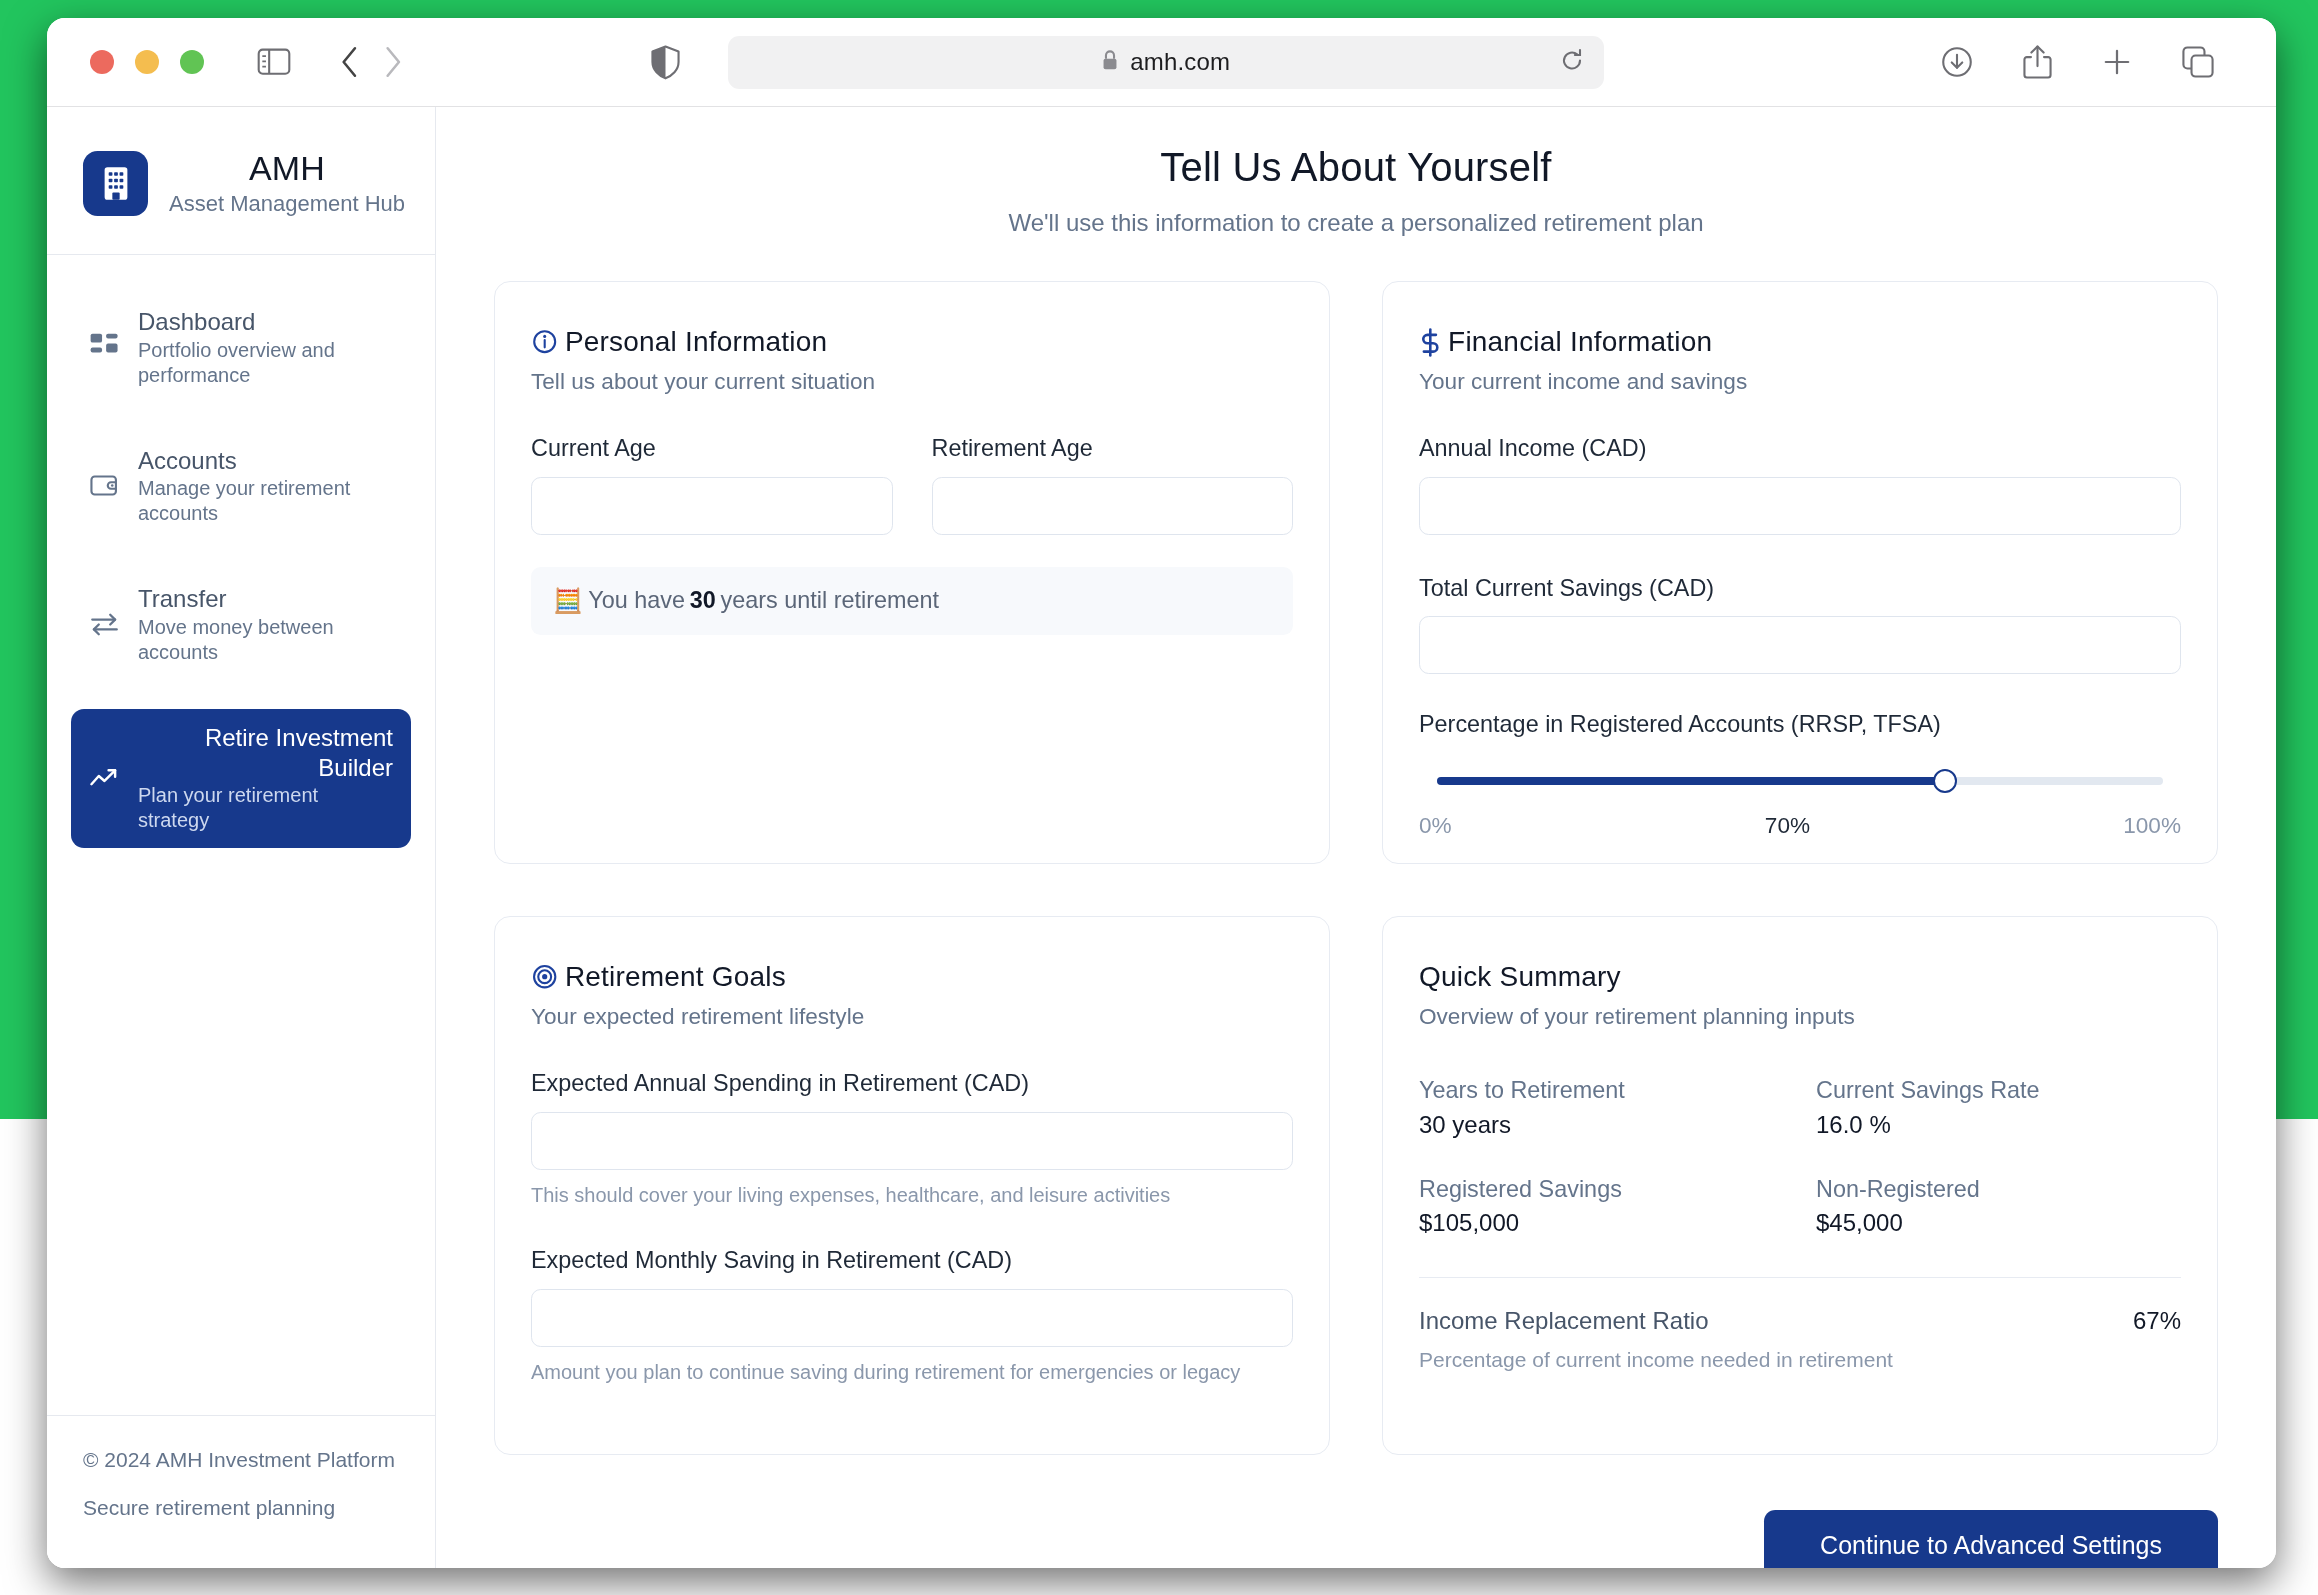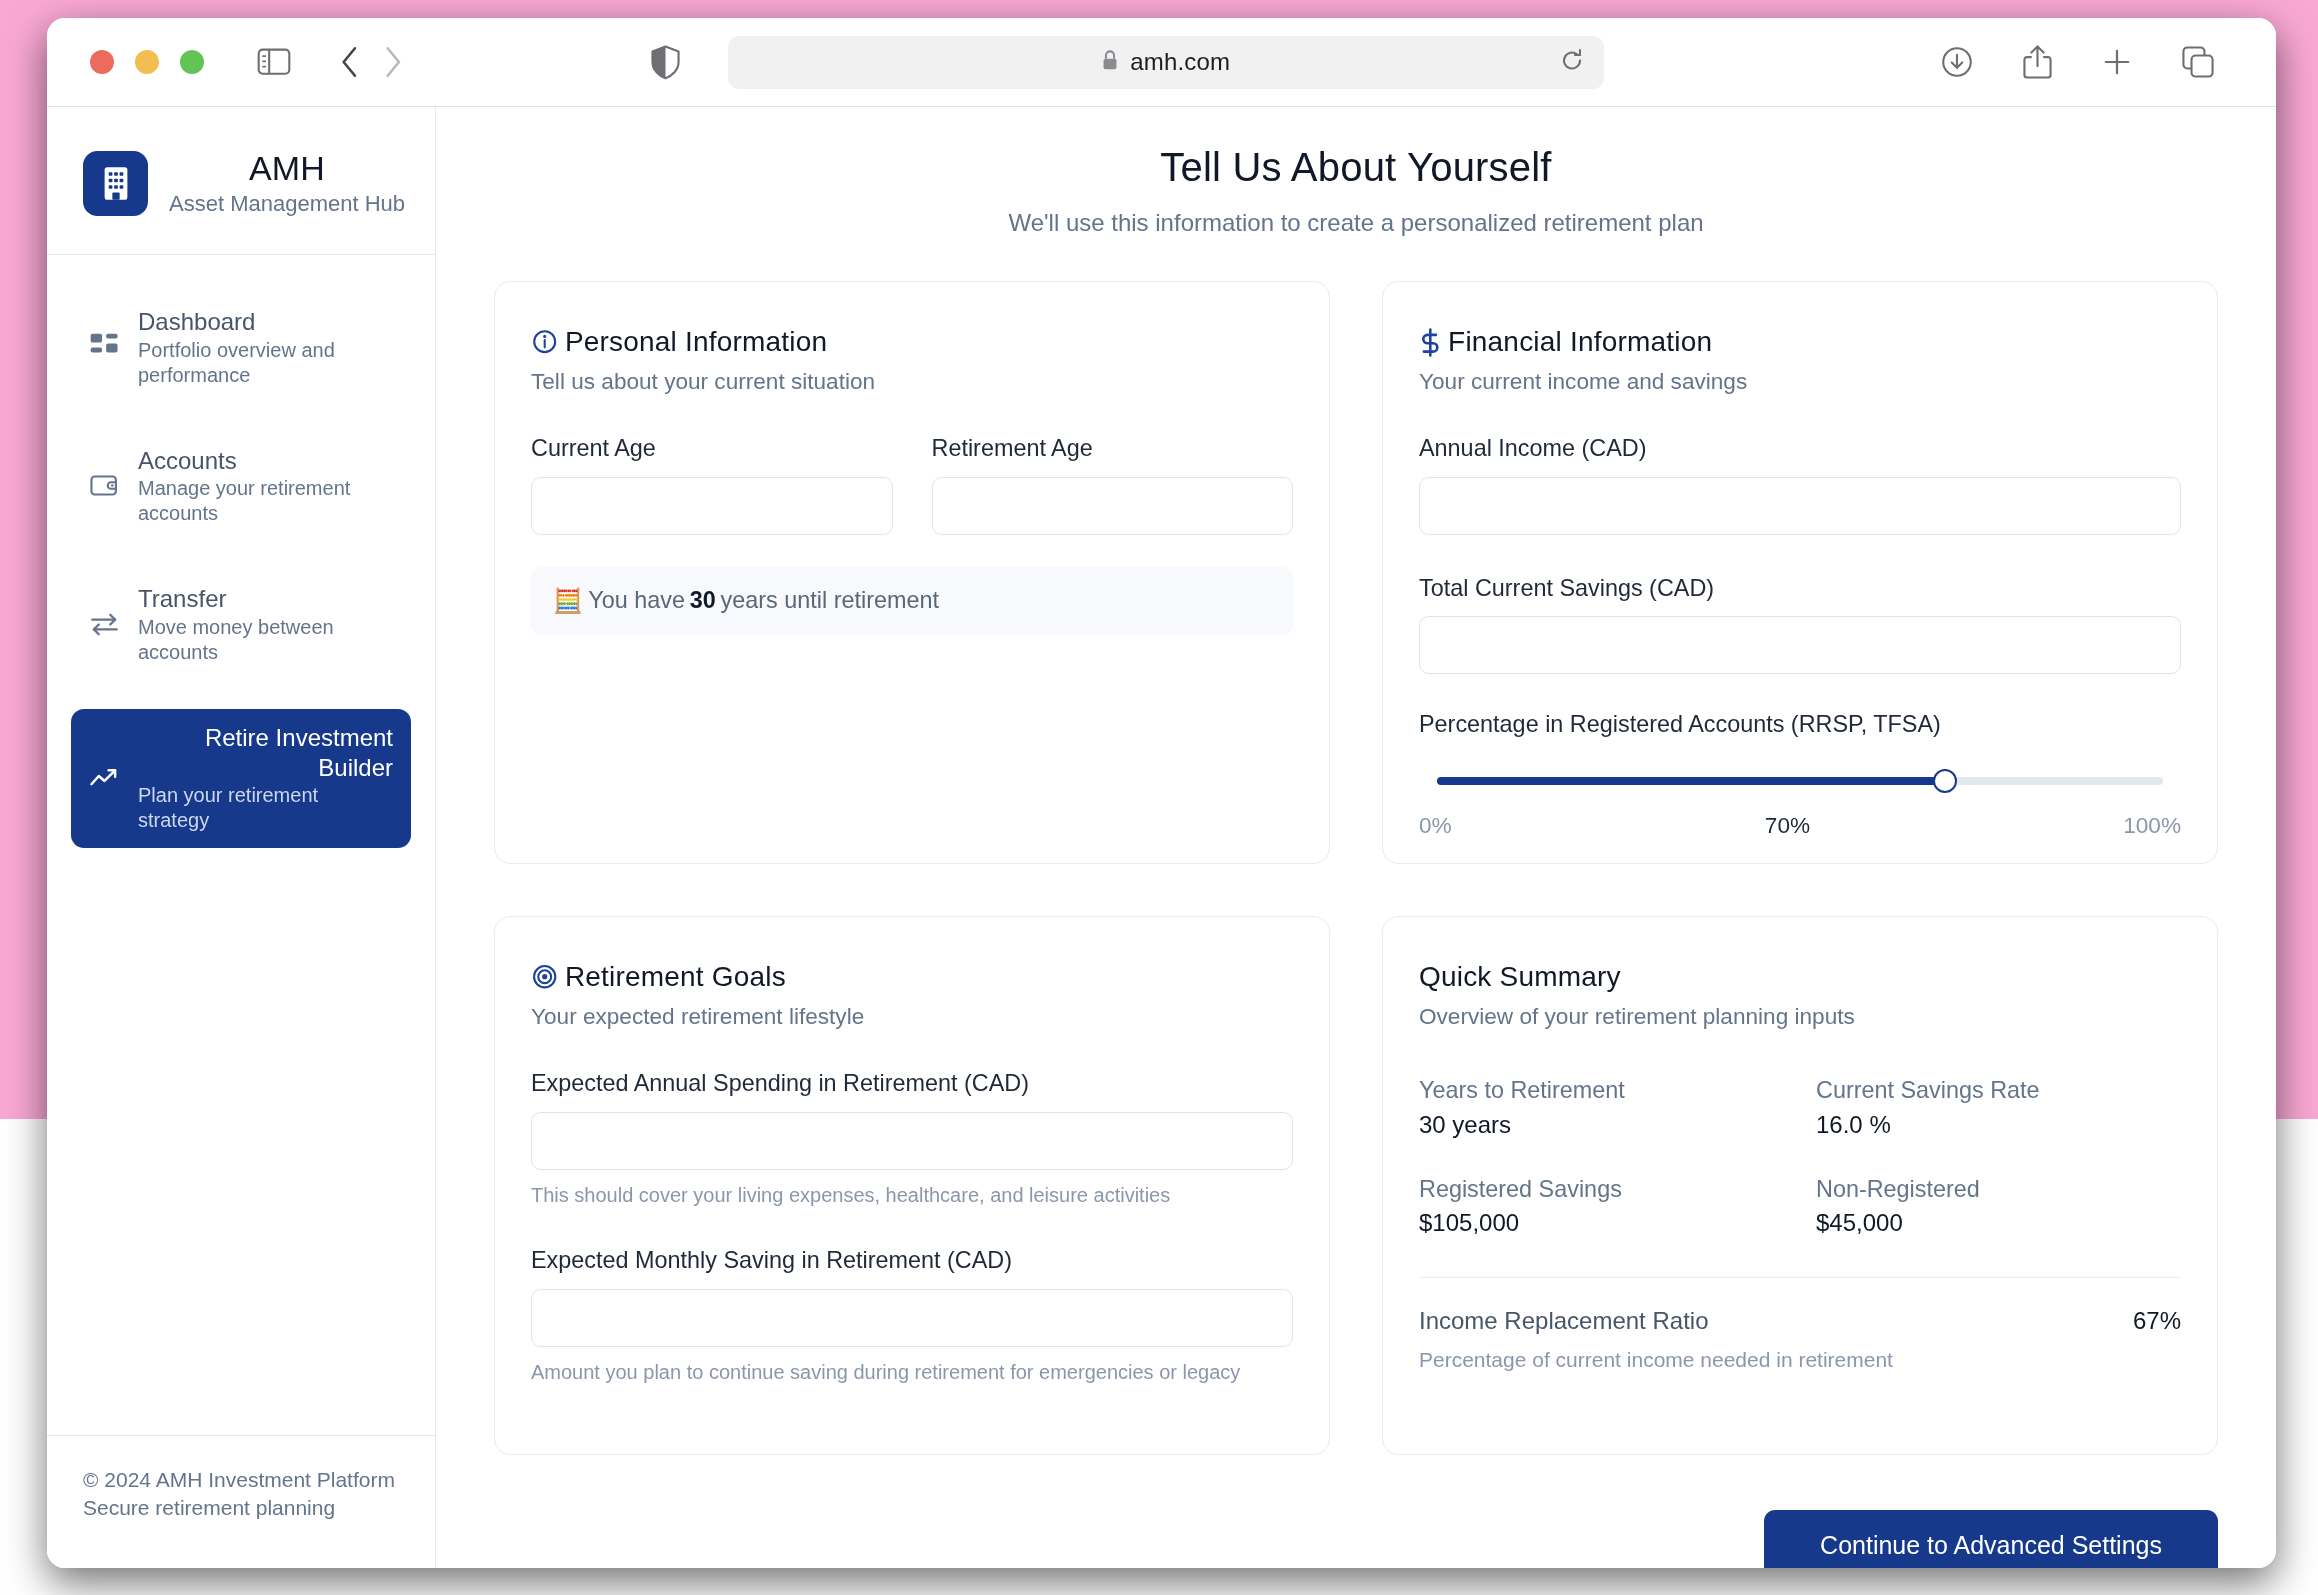--- a/index.html
+++ b/index.html
@@ -10,21 +10,21 @@
     background: #ffffff;
     font-family: "Liberation Sans", sans-serif;
     overflow: hidden;
   }
 
   
   #desktop {
     position: relative;
     width: 2319px;
     height: 1119px;
-    background: #f9a8d4;
+    background: #22c55e;
   }
 
   
   #browser-window {
     position: absolute;
     left: 47px;
     top: 18px;
     width: 2229px;
     height: 1550px;
     background: #ffffff;
@@ -142,21 +142,21 @@
 
   .nav-item.active { background: #17398c; }
   .nav-item.active .nav-ic { color: #ffffff; }
   .nav-item.active .nav-label { color: #ffffff; text-align: right; }
   .nav-item.active .nav-desc  { color: #cdd8ef; }
 
   #sidebar-footer {
     margin-top: auto;
     border-top: 0.8px solid #e6e9ef;
     padding: 32px 0 48px 36px;
-    display: flex; flex-direction: column; gap: 4px;
+    display: flex; flex-direction: column; gap: 24px;
   }
   .sf-line { font-size: 21px; color: #64748b; }
 
   
   #main {
     flex: 1;
     position: relative;
     padding: 36px 58px 0 58px;
     overflow: hidden;
   }

